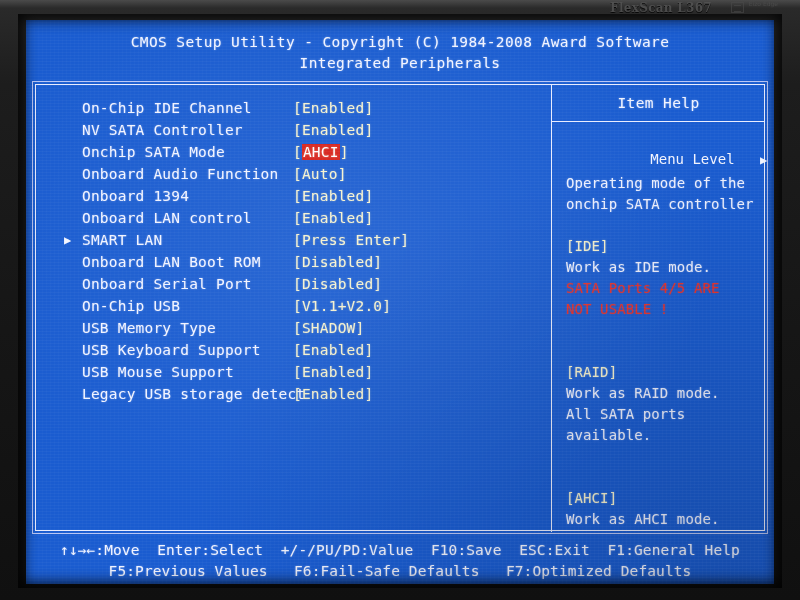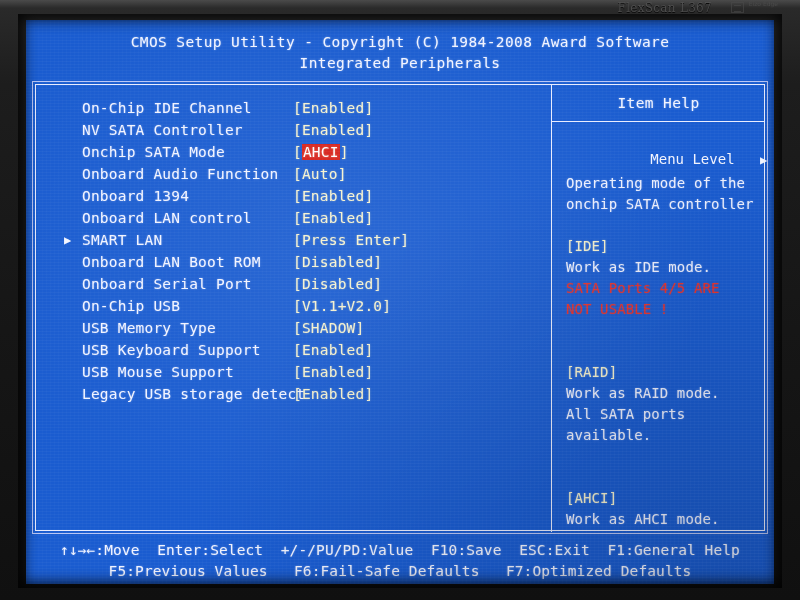--- a/index.html
+++ b/index.html
@@ -26,20 +26,21 @@
   }
   #brand-label {
     position: absolute;
     top: 1px; right: 88px;
     color: #555;
     font-family: "DejaVu Serif", serif;
     font-size: 12px;
     letter-spacing: .3px;
     opacity: .78;
     text-shadow: 0 1px 0 #000;
+    font-weight: bold;
   }
   #brand-logo {
     position: absolute;
     top: 2px; right: 56px;
     width: 13px; height: 11px;
     border: 1px solid #4a4a4a;
     opacity: .6;
   }
   #brand-logo::before {
     content: "";

